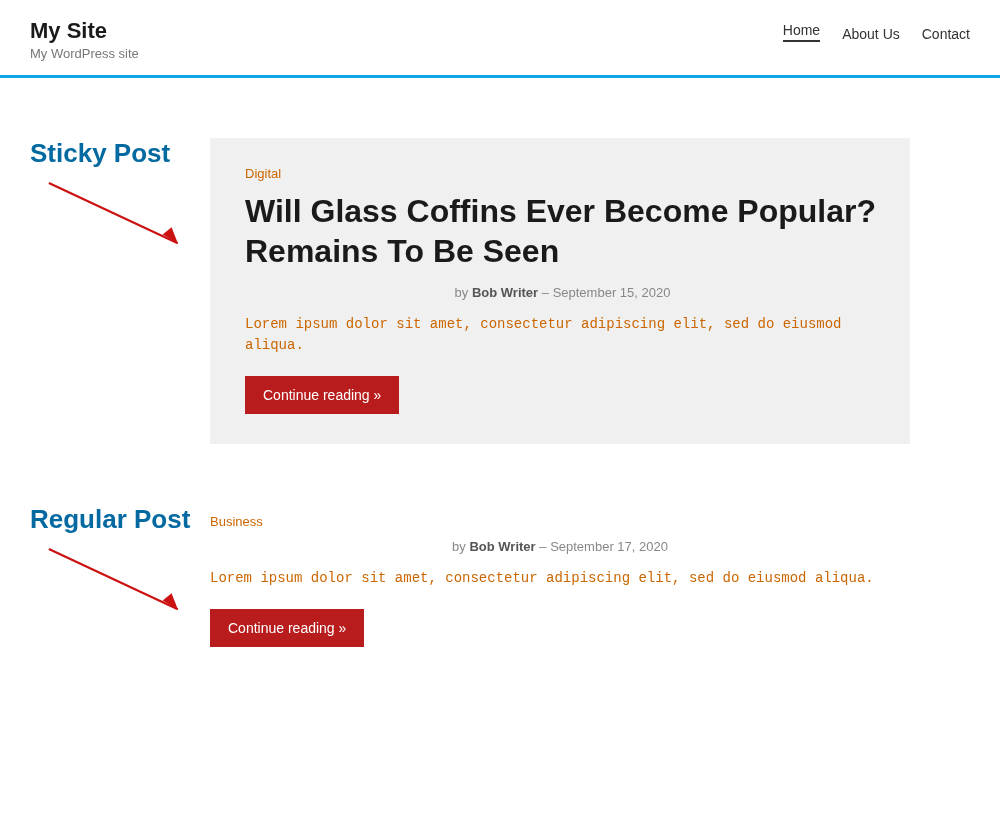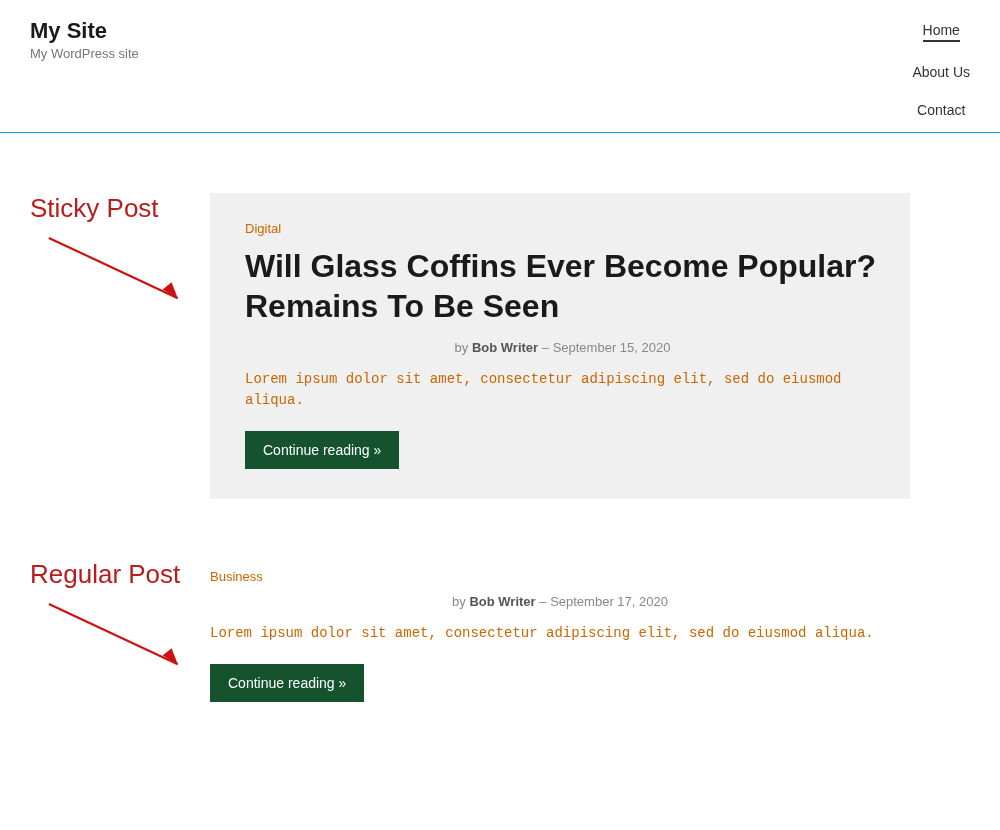--- a/index.html
+++ b/index.html
@@ -15,21 +15,21 @@
       width: 1000px;
       min-height: 830px;
     }
 
     
     .site-header {
       display: flex;
       align-items: flex-start;
       justify-content: space-between;
       padding: 18px 30px 14px 30px;
-      border-bottom: 1px solid #0ea5e9;
+      border-bottom: 3px solid #0ea5e9;
     }
 
     .site-branding {
       display: flex;
       flex-direction: column;
     }
 
     .site-title {
       font-size: 22px;
       font-weight: bold;
@@ -40,24 +40,23 @@
 
     .site-description {
       font-size: 13px;
       color: #777;
       font-family: Arial, sans-serif;
       margin-top: 2px;
     }
 
     .site-nav {
       display: flex;
-      align-items: center;
+      align-items: flex-end;
       gap: 22px;
       padding-top: 4px;
-      flex-direction: column;
     }
 
     .nav-link {
       font-size: 14px;
       color: #333;
       text-decoration: none;
       font-family: Arial, sans-serif;
     }
 
     .nav-link.active {
@@ -68,22 +67,22 @@
 
     
     .main-content {
       padding: 0 30px;
       max-width: 1000px;
     }
 
     .annotation-label {
       font-family: Arial, sans-serif;
       font-size: 26px;
-      font-weight: normal;
-      color: #b91c1c;
+      font-weight: bold;
+      color: #0369a1;
       position: absolute;
       left: 0;
       top: 0;
       white-space: nowrap;
     }
 
     .arrow-container {
       position: absolute;
       left: 0;
       top: 36px;
@@ -145,21 +144,21 @@
 
     .post-excerpt {
       font-size: 14px;
       color: #cc6600;
       font-family: Liberation Mono, monospace;
       margin-bottom: 20px;
       line-height: 1.5;
     }
 
     .continue-btn {
-      background: #14532d;
+      background: #b91c1c;
       color: #fff;
       border: none;
       padding: 11px 18px;
       font-size: 14px;
       font-family: Arial, sans-serif;
       cursor: pointer;
       text-decoration: none;
       display: inline-block;
     }
 

